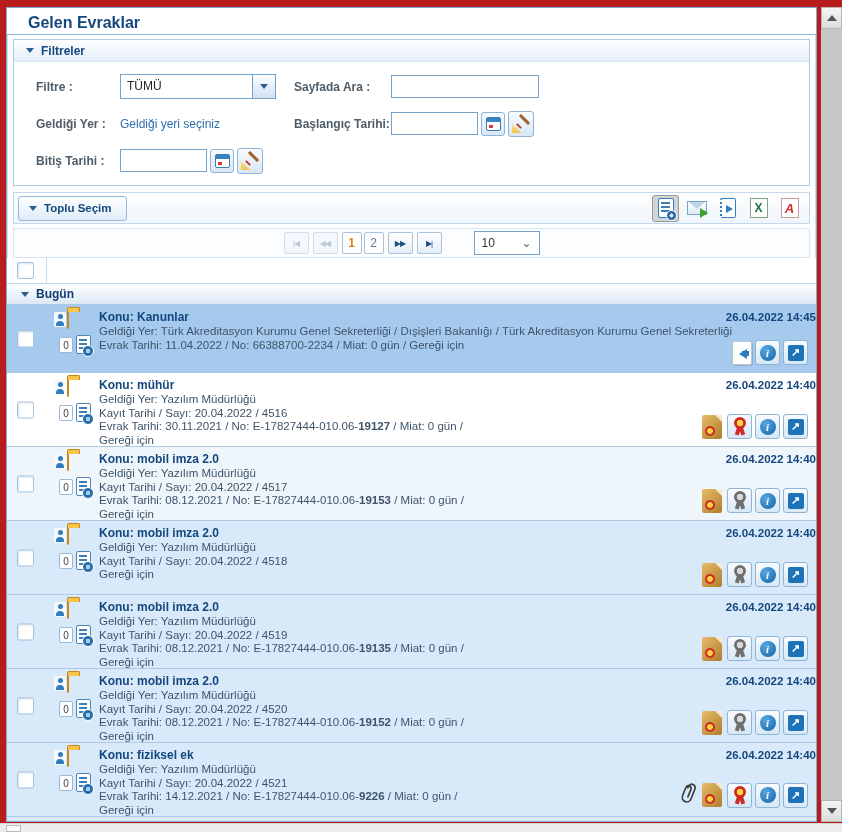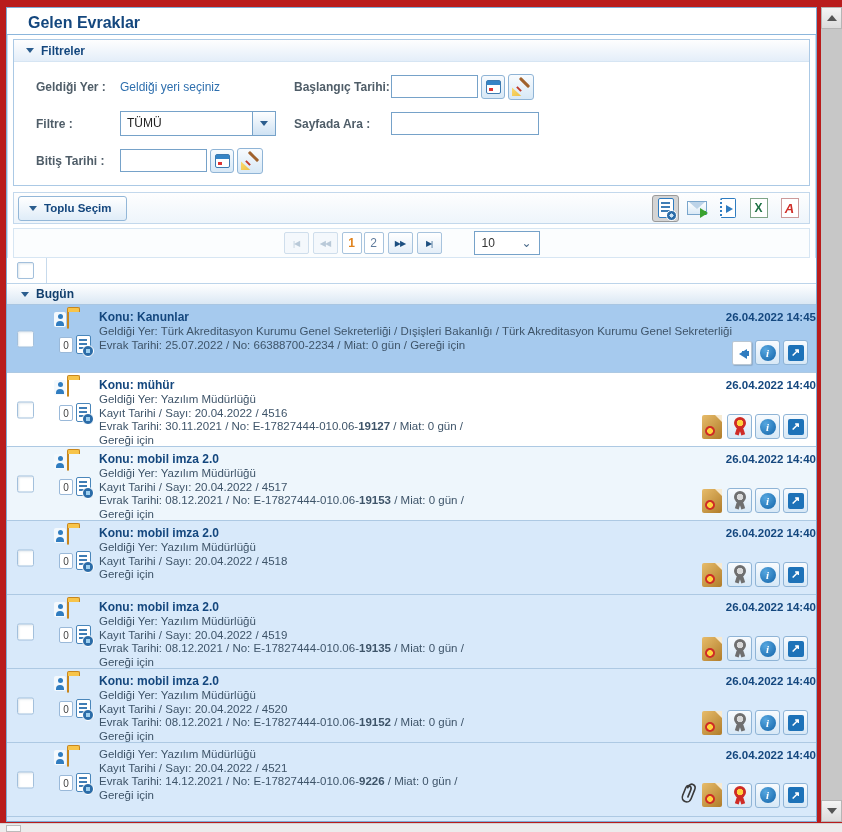--- a/index.html
+++ b/index.html
@@ -194,45 +194,45 @@
 
     <div class="title">Gelen Evraklar</div>
 
     <div class="filters">
       <div class="filters-header">
         <span class="tri-dn"></span>
         <span>Filtreler</span>
       </div>
       <div class="filters-body">
         <div class="frow">
+          <span class="lbl">Filtre :</span>
+          <div class="dd">
+            <span class="dd-text">TÜMÜ</span>
+            <span class="dd-btn">
+                <span class="tri-dn"></span>
+              </span>
+          </div>
+          <span class="lbl2">Sayfada Ara :</span>
+          <input class="txt-input inp-wide" value="" style="">
+        </div>
+        <div class="frow">
           <span class="lbl">Geldiği Yer :</span>
           <span class="link-text">Geldiği yeri seçiniz</span>
           <span class="lbl2">Başlangıç Tarihi:</span>
           <input class="txt-input inp-date" value="" style="">
           <span class="sq-btn">
               <span class="cal"></span>
             </span>
           <span class="sq-btn broom-btn">
             <span class="broom">
                 <span class="handle"></span>
                 <span class="head"></span>
                 <span class="tie"></span>
               </span>
           </span>
-        </div>
-        <div class="frow">
-          <span class="lbl">Filtre :</span>
-          <div class="dd">
-            <span class="dd-text">TÜMÜ</span>
-            <span class="dd-btn">
-                <span class="tri-dn"></span>
-              </span>
-          </div>
-          <span class="lbl2">Sayfada Ara :</span>
-          <input class="txt-input inp-wide" value="" style="">
         </div>
         <div class="frow">
           <span class="lbl">Bitiş Tarihi :</span>
           <input class="txt-input inp-date" value="" style="">
           <span class="sq-btn">
               <span class="cal"></span>
             </span>
           <span class="sq-btn broom-btn">
             <span class="broom">
                 <span class="handle"></span>
@@ -304,21 +304,21 @@
     <div class="left-icons">
       <span class="folder"><span class="person"></span></span>
       <span class="subicons">
         <span class="zero">0</span>
         <span class="docadd"></span>
       </span>
     </div>
     <div class="rtxt">
       <div class="konu">Konu: Kanunlar</div>
       <div class="line l-geldigi">Geldiği Yer: Türk Akreditasyon Kurumu Genel Sekreterliği / Dışişleri Bakanlığı / Türk Akreditasyon Kurumu Genel Sekreterliği</div>
-      <div class="line l-evrak"><span class="pre">Evrak Tarihi: 25.07.2022 / No: 66388700-2234 / Miat: 0 gün / Gereği için</span><span class="no"></span><span class="post"></span></div>
+      <div class="line l-evrak"><span class="pre">Evrak Tarihi: 11.04.2022 / No: 66388700-2234 / Miat: 0 gün / Gereği için</span><span class="no"></span><span class="post"></span></div>
 
     </div>
     <div class="dt">26.04.2022 14:45</div>
     <div class="actions">
 
       <span class="reply reply-btn"></span>
       <span class="abtn info-btn">
               <span class="info-c"></span>
             </span>
       <span class="abtn ext-btn">
@@ -518,20 +518,21 @@
         <div class="row bg-blue">
     <span class="chkbox"></span>
     <div class="left-icons">
       <span class="folder"><span class="person"></span></span>
       <span class="subicons">
         <span class="zero">0</span>
         <span class="docadd"></span>
       </span>
     </div>
     <div class="rtxt">
+      <div class="konu">Konu: fiziksel ek</div>
       <div class="line l-geldigi">Geldiği Yer: Yazılım Müdürlüğü</div>
       <div class="line l-kayit">Kayıt Tarihi / Sayı: 20.04.2022 / 4521</div>
       <div class="line l-evrak"><span class="pre">Evrak Tarihi: 14.12.2021 / No: E-17827444-010.06-</span><span class="no">9226</span><span class="post"> / Miat: 0 gün /</span></div>
       <div class="line l5">Gereği için</div>
     </div>
     <div class="dt">26.04.2022 14:40</div>
     <div class="actions">
       <span class="clip">
         <svg width="18" height="24" viewBox="0 0 20 26">
           <path d="M6.5 8 C6.5 4.7 8.3 2.5 10.5 2.5 C12.7 2.5 14.5 4.5 14.5 7.5 L14.5 18 C14.5 21.3 12.3 23.5 9.5 23.5 C6.7 23.5 4.5 21.3 4.5 18 L4.5 9 C4.5 7 5.8 5.5 7.5 5.5 C9.2 5.5 10.5 7 10.5 9 L10.5 17.5" fill="none" stroke="#3a3a3a" stroke-width="1.8" stroke-linecap="round" transform="rotate(22 10 13)"></path>

